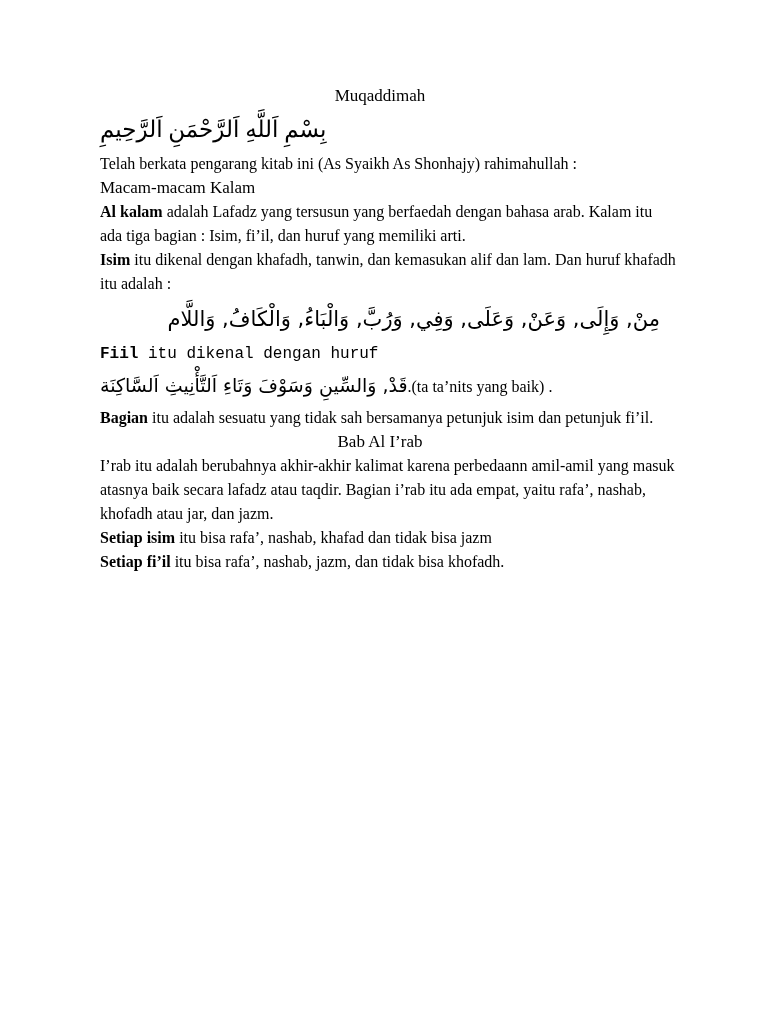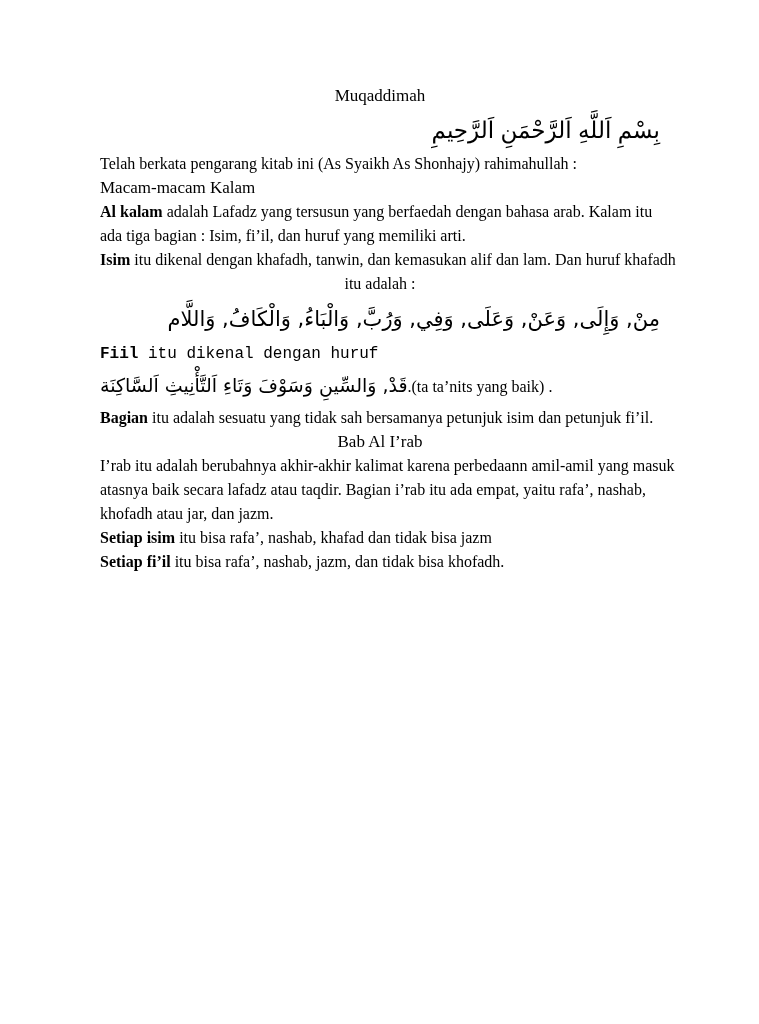--- a/index.html
+++ b/index.html
@@ -24,31 +24,31 @@
   b { font-weight: bold; }
 
   .doc-title {
     text-align: center;
     font-weight: bold;
     font-size: 17px;
     line-height: 24px;
   }
   .bismillah {
     margin-top: 48px;
-    text-align: right;
-    font-family: Liberation Sans, sans-serif;
+    text-align: left;
+    font-family: Liberation Serif, serif;
     font-size: 23px;
     line-height: 44px;
     padding-left: 46px;
     direction: rtl;
   }
   .intro        { margin-top: 33px; }
   .sec-heading  { margin-top: 26px; font-weight: bold; font-size: 17px; line-height: 24px; }
   .p-alkalam    { margin-top: 25px; }
-  .p-isim       { margin-top: 20px; text-align: center; }
+  .p-isim       { margin-top: 20px; }
   .arabic-center {
     margin-top: 10px;
     text-align: right;
     font-family: "DejaVu Sans", sans-serif;
     font-size: 21px;
     line-height: 46px;
     direction: rtl;
   }
   .p-qasam      { margin-top: 7px; }
   .p-fiil       { margin-top: 24px; font-family: Liberation Mono, monospace; }

